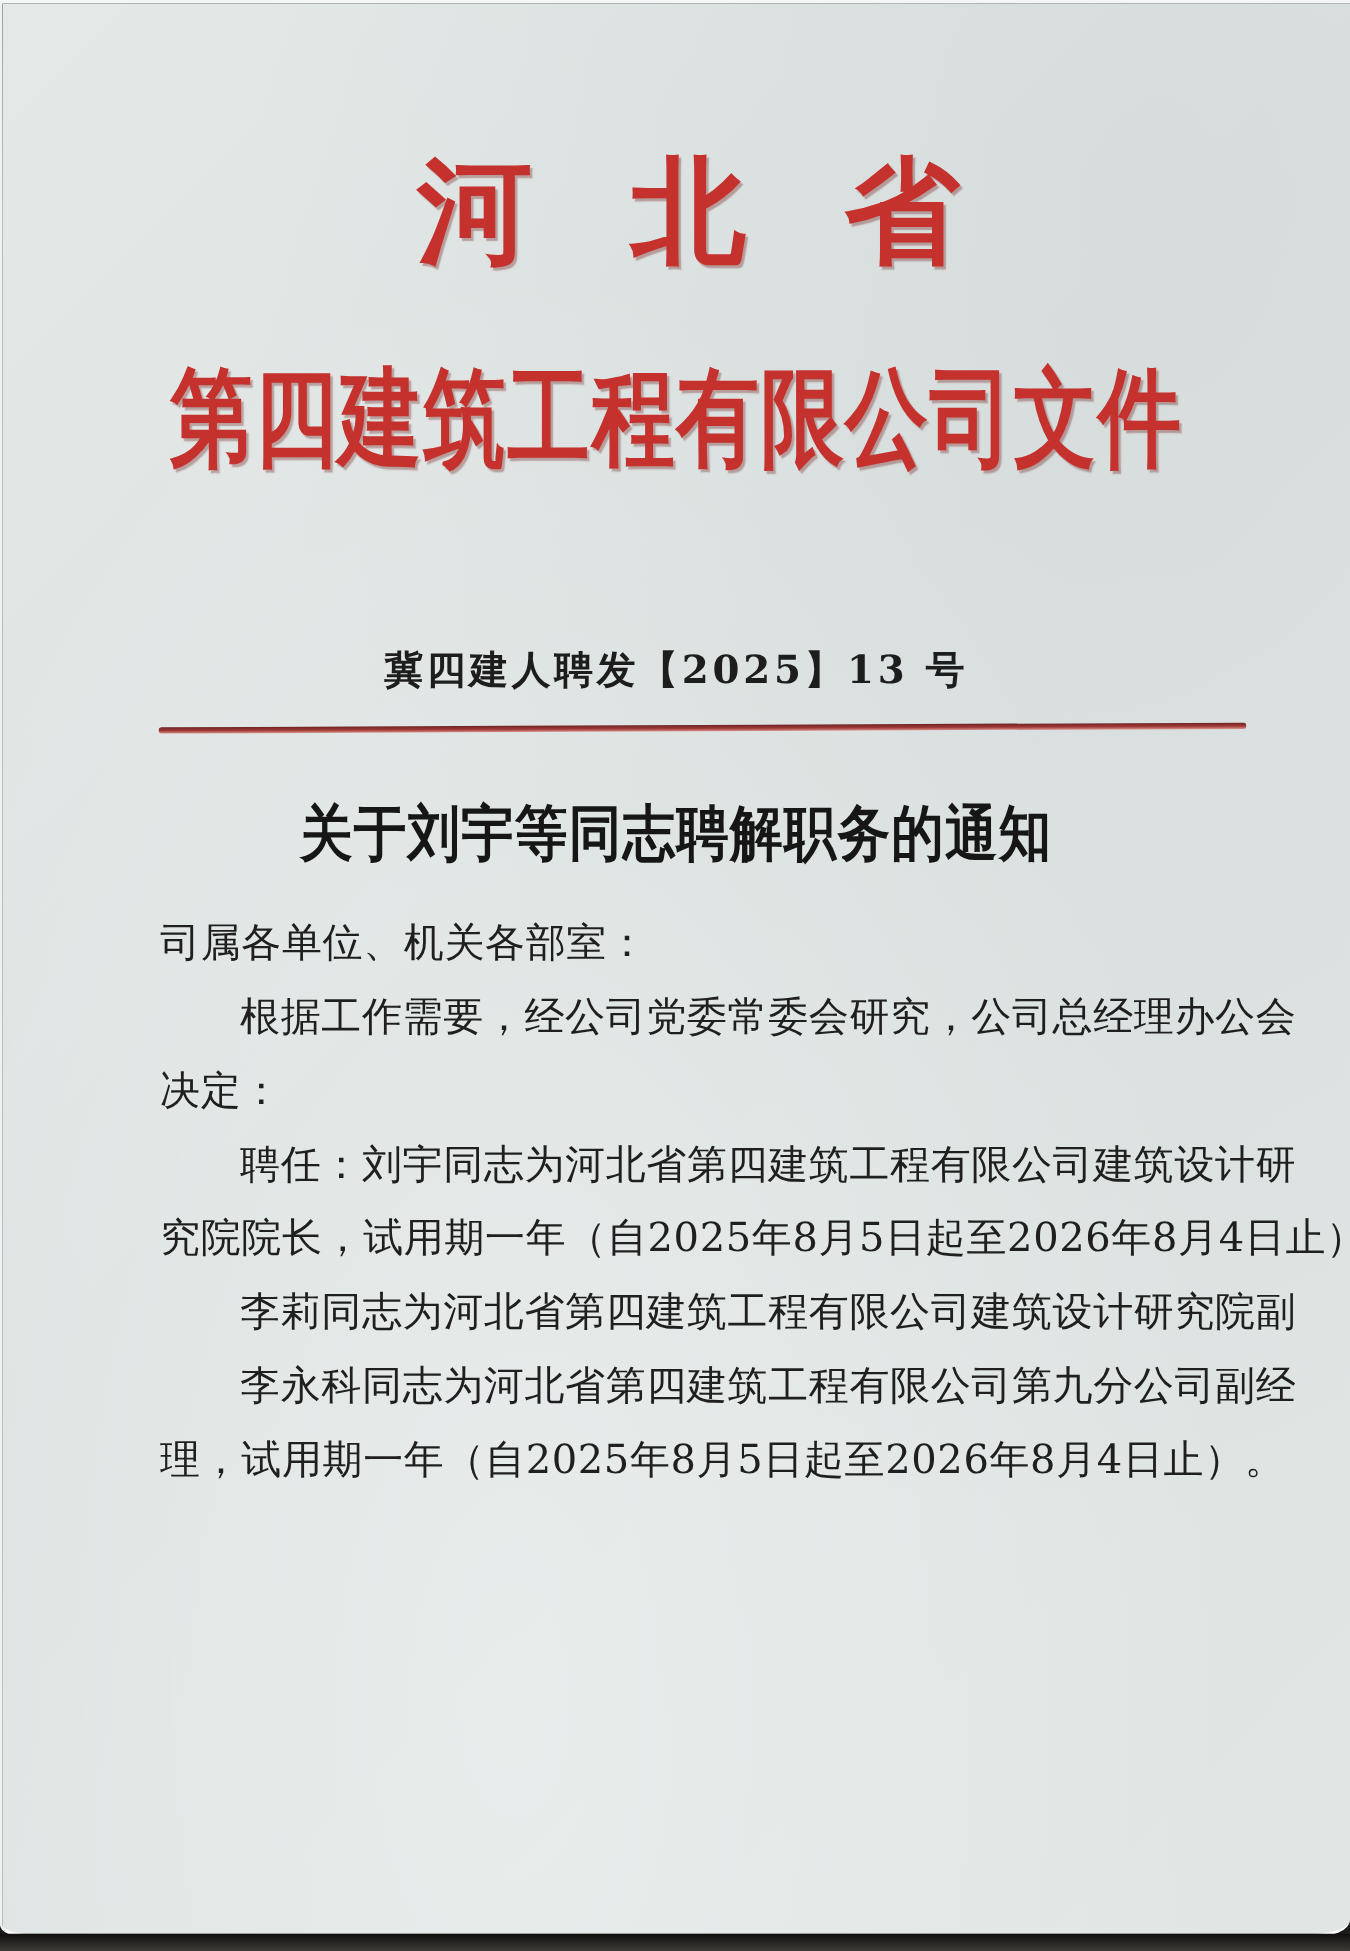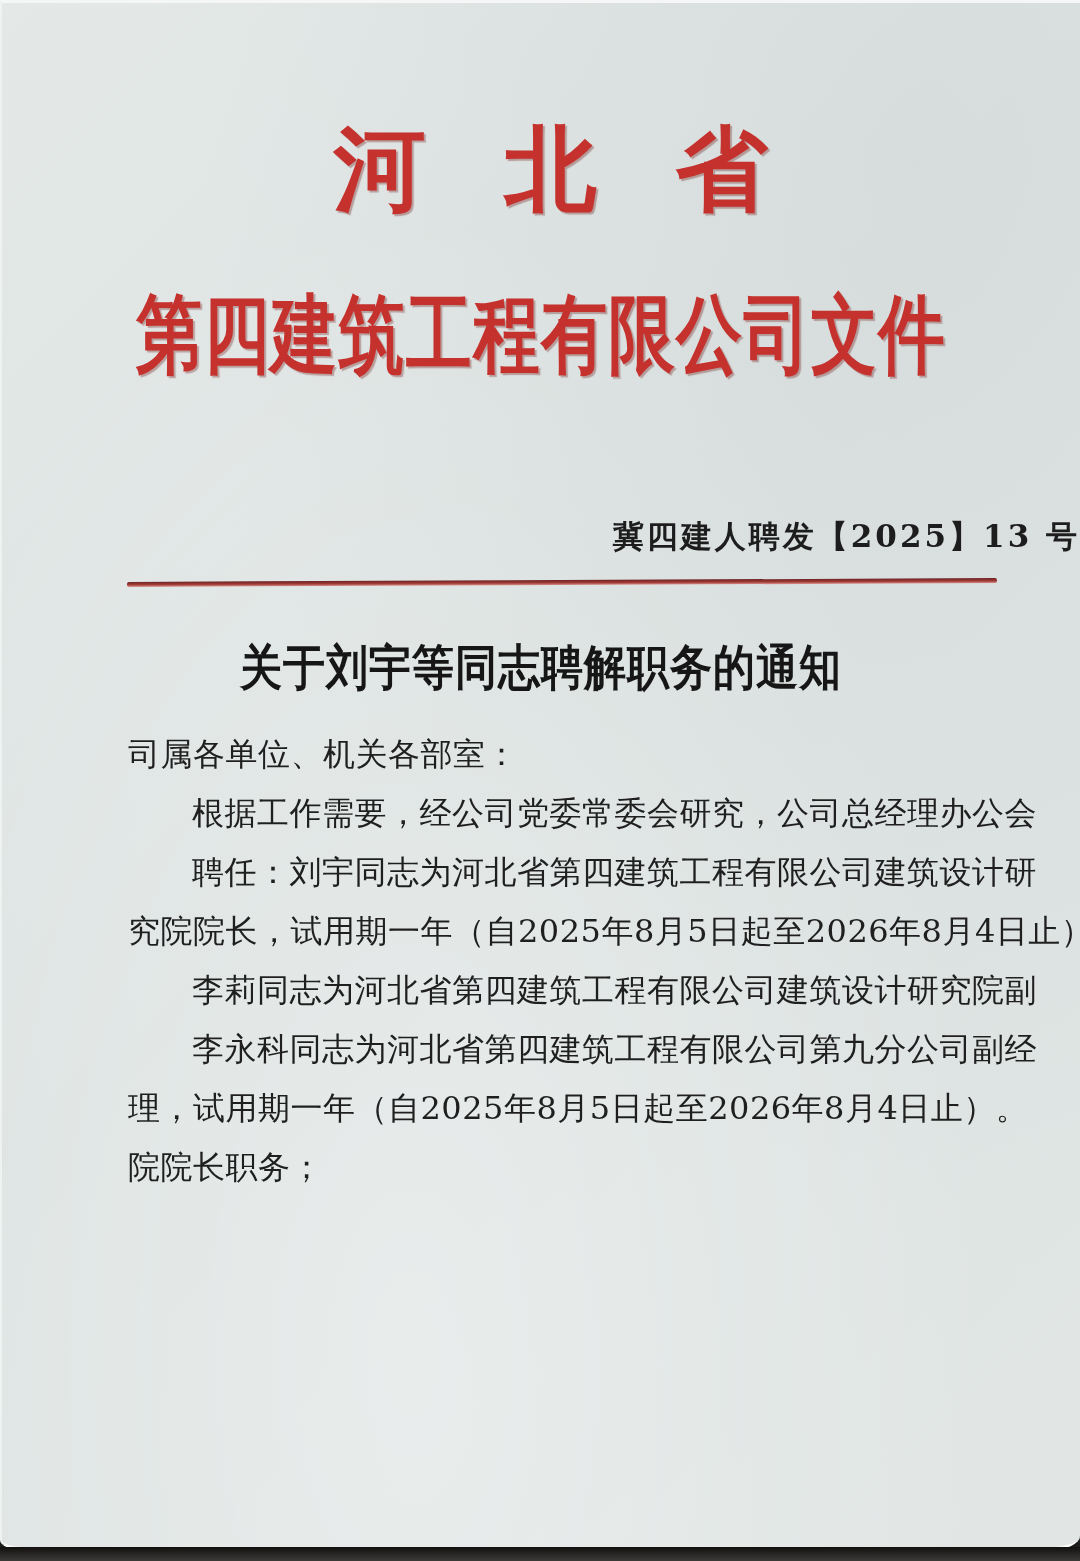--- a/index.html
+++ b/index.html
@@ -63,21 +63,21 @@
     transform: scaleY(1.3);
     transform-origin: top center;
     text-shadow: 2px 2px 1px rgba(110,25,22,0.35);
     white-space: nowrap;
   }
   .doc-number {
     position: absolute;
     top: 513px;
     left: 0;
     width: 100%;
-    text-align: right;
+    text-align: center;
     font-size: 31px;
     line-height: 40px;
     font-weight: 600;
     color: #1d1d1d;
     letter-spacing: 3px;
     white-space: nowrap;
   }
   .red-divider {
     position: absolute;
     top: 577px;
@@ -144,23 +144,23 @@
 
     <div class="doc-number">冀四建人聘发【2025】13 号</div>
 
     <div class="red-divider"></div>
 
     <div class="doc-title">关于刘宇等同志聘解职务的通知</div>
 
     <div class="body-text">
       <div class="body-line"><span class="bold-lead"></span><span>司属各单位、机关各部室：</span></div>
       <div class="body-line indent"><span class="bold-lead"></span><span>根据工作需要，经公司党委常委会研究，公司总经理办公会</span></div>
+      <div class="body-line"><span class="bold-lead"></span><span>决定：</span></div>
       <div class="body-line indent"><span class="bold-lead">聘任：</span><span>刘宇同志为河北省第四建筑工程有限公司建筑设计研</span></div>
       <div class="body-line"><span class="bold-lead"></span><span>究院院长，试用期一年（自2025年8月5日起至2026年8月4日止）；</span></div>
       <div class="body-line indent"><span class="bold-lead"></span><span>李莉同志为河北省第四建筑工程有限公司建筑设计研究院副</span></div>
       <div class="body-line indent"><span class="bold-lead"></span><span>李永科同志为河北省第四建筑工程有限公司第九分公司副经</span></div>
       <div class="body-line"><span class="bold-lead"></span><span>理，试用期一年（自2025年8月5日起至2026年8月4日止）。</span></div>
-      <div class="body-line"><span class="bold-lead"></span><span>院院长职务；</span></div>
     </div>
 
   </div>
   <div class="desk"></div>
 </div>
 
 </body></html>

